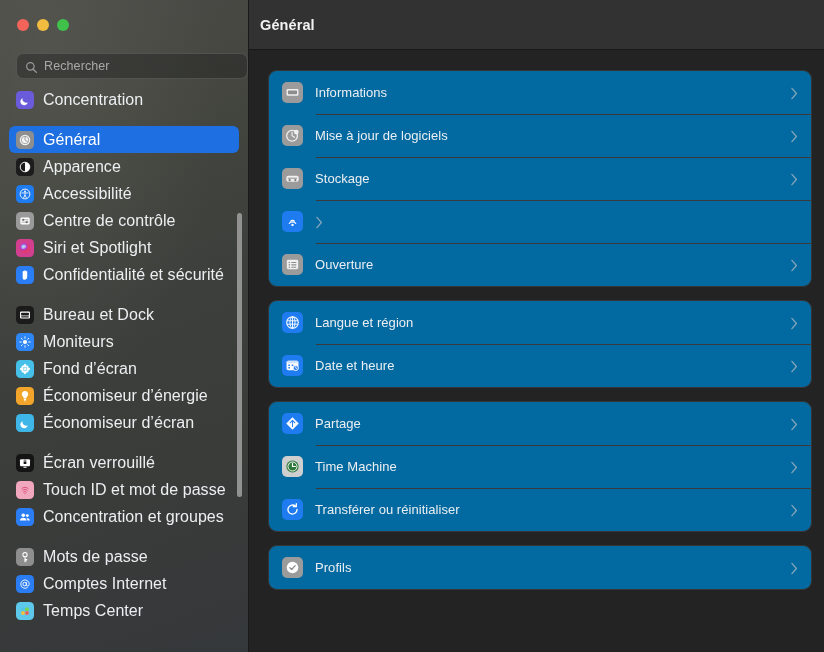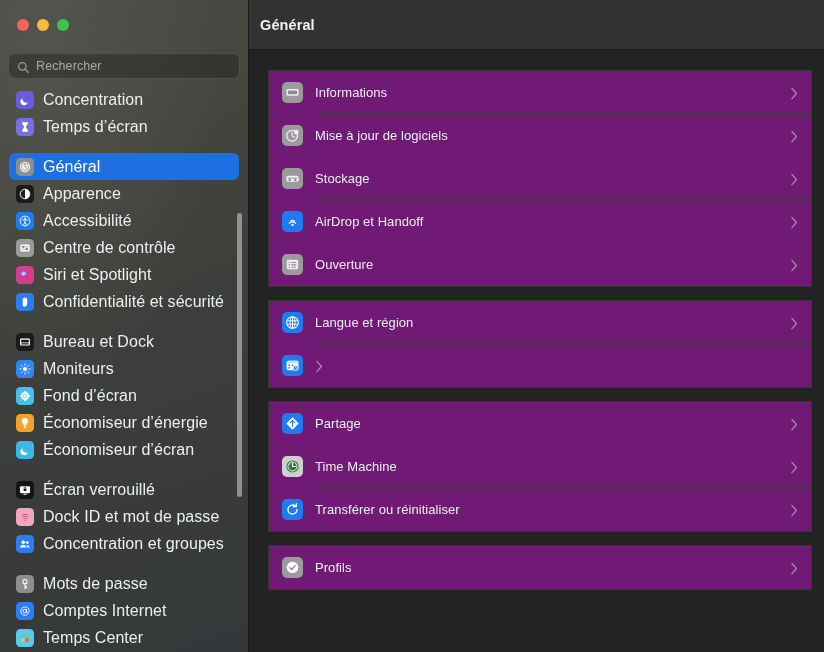--- a/index.html
+++ b/index.html
@@ -34,21 +34,21 @@
     top: 19px; left: 17px;
     display: flex; gap: 8px;
   }
   .light { width: 12px; height: 12px; border-radius: 50%; }
   .light.red    { background: #f2645a; }
   .light.yellow { background: #f1bc40; }
   .light.green  { background: #3fc14a; }
 
   .search {
     position: absolute;
-    top: 53px; left: 8px;
+    top: 53px; left: 16px;
     width: 232px; height: 26px;
     border-radius: 7px;
     background: rgba(32,32,32,0.42);
     border: 1px solid rgba(120,120,120,0.42);
     display: flex; align-items: center;
     padding: 0 8px;
   }
   .search .mag { width: 13px; height: 13px; flex: 0 0 13px; margin-right: 6px; opacity: .75; }
   .search-text {
     font-size: 12.5px;
@@ -120,23 +120,23 @@
     color: #f2f2f2;
     letter-spacing: .1px;
   }
   .content {
     position: absolute;
     top: 51px; left: 0; right: 0; bottom: 0;
     padding: 19px 12px 0 19px;
     overflow: hidden;
   }
   .card {
-    background: #701a75;
+    background: #0369a1;
     border: 1px solid #353535;
-    border-radius: 1px;
+    border-radius: 9px;
     margin-bottom: 13px;
     overflow: hidden;
   }
   .row {
     display: flex; align-items: center;
     height: 43px;
     padding: 0 13px 0 13px;
     position: relative;
   }
   .row + .row::before {
@@ -194,28 +194,20 @@
 
     <div class="side-scroll" id="sidebar-list">
         <div class="side-group">
           <div class="side-item">
             <span class="sicon" style="background: rgb(106, 91, 219);">
               <svg width="14" height="14" viewBox="0 0 24 24">
                 <path d="M15.5 16.2a6 6 0 01-7.5-7.8 6.6 6.6 0 108.8 8.5 7 7 0 01-1.3-.7z" fill="#fff"></path>
               </svg>
             </span>
             <span class="side-label">Concentration</span>
-          </div>
-          <div class="side-item">
-            <span class="sicon" style="background: rgb(123, 111, 224);">
-              <svg width="14" height="14" viewBox="0 0 24 24">
-                <path d="M7 4h10v2l-3.6 6 3.6 6v2H7v-2l3.6-6L7 6V4z" fill="#fff"></path>
-              </svg>
-            </span>
-            <span class="side-label">Temps d’écran</span>
           </div>
         </div>
         <div class="side-gap"></div>
         <div class="side-group">
           <div class="side-item selected">
             <span class="sicon" style="background: rgb(142, 142, 142);">
               <svg width="14" height="14" viewBox="0 0 24 24">
                 <circle cx="12" cy="12" r="9" fill="#f2f2f2"></circle>
                 <circle cx="12" cy="12" r="6.4" fill="none" stroke="#8a8a8a" stroke-width="1.2"></circle>
                 <path d="M12 6.4v5.6l4 2.6" stroke="#8a8a8a" stroke-width="1.3" fill="none" stroke-linecap="round"></path>
@@ -363,21 +355,21 @@
             <span class="sicon" style="background: rgb(241, 167, 189);">
               <svg width="14" height="14" viewBox="0 0 24 24">
                 <g fill="none" stroke="#d4477c" stroke-width="1.5" stroke-linecap="round">
                   <path d="M6.6 9.6a7 7 0 0110.8 0"></path>
                   <path d="M8 12.6a5 5 0 018 0"></path>
                   <path d="M9.7 15.4a3 3 0 014.6 0"></path>
                   <path d="M12 17.8v.6"></path>
                 </g>
               </svg>
             </span>
-            <span class="side-label">Dock ID et mot de passe</span>
+            <span class="side-label">Touch ID et mot de passe</span>
           </div>
           <div class="side-item">
             <span class="sicon" style="background: rgb(42, 125, 244);">
               <svg width="14" height="14" viewBox="0 0 24 24">
                 <circle cx="9" cy="9" r="3.1" fill="#fff"></circle>
                 <circle cx="16" cy="9.6" r="2.5" fill="#fff"></circle>
                 <path d="M3.4 18.2c0-3 2.5-4.8 5.6-4.8s5.6 1.8 5.6 4.8z" fill="#fff"></path>
                 <path d="M15 13.6c2.8 0 5.2 1.5 5.2 4.2h-4.1c0-1.6-.5-3-1.6-4.1z" fill="#fff"></path>
               </svg>
             </span>
@@ -468,21 +460,20 @@
           <div class="row">
             <span class="micon" style="background: rgb(31, 124, 240);">
               <svg width="17" height="17" viewBox="0 0 24 24">
                 <g fill="none" stroke="#fff" stroke-width="1.6" stroke-linecap="round">
                   <path d="M7.4 14.6a6.2 6.2 0 019.2 0"></path>
                   <path d="M9.4 11.6a3.6 3.6 0 015.2 0"></path>
                 </g>
                 <circle cx="12" cy="16.8" r="1.7" fill="#fff"></circle>
               </svg>
             </span>
-            <span class="row-label">AirDrop et Handoff</span>
             <span class="chev"><svg viewBox="0 0 10 16" width="8" height="13">
                 <path d="M2.4 1.6L8 8l-5.6 6.4" fill="none" stroke="#c9c9c9" stroke-width="1.7" stroke-linecap="round" stroke-linejoin="round"></path>
               </svg></span>
           </div>
           <div class="row">
             <span class="micon" style="background: rgb(155, 155, 155);">
               <svg width="17" height="17" viewBox="0 0 24 24">
                 <rect x="4" y="5.4" width="16" height="13.2" rx="2" fill="#f0f0f0"></rect>
                 <g fill="#8d8d8d">
                   <rect x="6.4" y="8" width="2.2" height="2.2" rx="1.1"></rect>
@@ -521,20 +512,21 @@
                 <rect x="3.6" y="5.4" width="16.8" height="3.4" rx="2.4" fill="#cfe2fb"></rect>
                 <g fill="#2a7df4">
                   <rect x="6" y="10.6" width="2.4" height="2.2" rx=".5"></rect>
                   <rect x="10.8" y="10.6" width="2.4" height="2.2" rx=".5"></rect>
                   <rect x="6" y="14.2" width="2.4" height="2.2" rx=".5"></rect>
                 </g>
                 <circle cx="16.6" cy="15.6" r="3.6" fill="#2a7df4" stroke="#fff" stroke-width="1.1"></circle>
                 <path d="M16.6 13.6v2.2l1.5 1" stroke="#fff" stroke-width="1.1" fill="none" stroke-linecap="round"></path>
               </svg>
             </span>
+            <span class="row-label">Date et heure</span>
             <span class="chev"><svg viewBox="0 0 10 16" width="8" height="13">
                 <path d="M2.4 1.6L8 8l-5.6 6.4" fill="none" stroke="#c9c9c9" stroke-width="1.7" stroke-linecap="round" stroke-linejoin="round"></path>
               </svg></span>
           </div>
         </div>
         <div class="card">
           <div class="row">
             <span class="micon" style="background: rgb(31, 124, 240);">
               <svg width="17" height="17" viewBox="0 0 24 24">
                 <path d="M12 3.2l8.8 8.8L12 20.8 3.2 12z" fill="#fff"></path>

